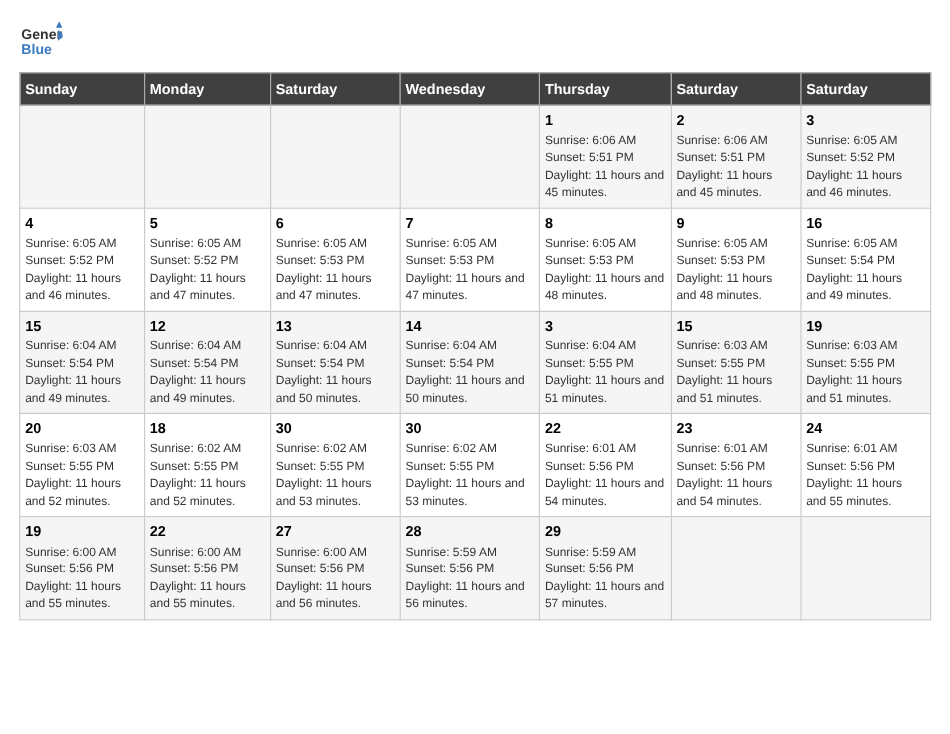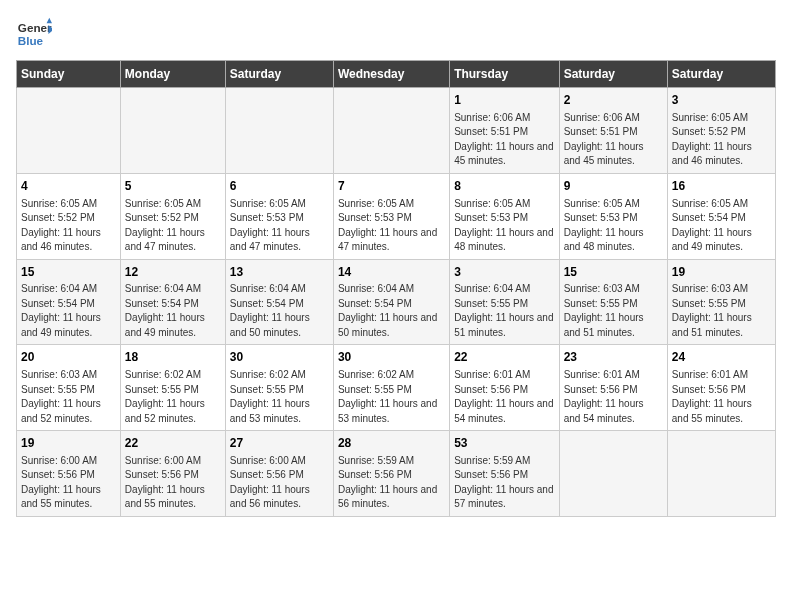--- a/index.html
+++ b/index.html
@@ -282,21 +282,21 @@
 Sunset: 5:56 PM
 Daylight: 11 hours and 56 minutes.</div>
         </td>
         <td>
           <span class="day-number">28</span>
           <div class="day-info" style="white-space: pre-line;">Sunrise: 5:59 AM
 Sunset: 5:56 PM
 Daylight: 11 hours and 56 minutes.</div>
         </td>
         <td>
-          <span class="day-number">53</span>
+          <span class="day-number">29</span>
           <div class="day-info" style="white-space: pre-line;">Sunrise: 5:59 AM
 Sunset: 5:56 PM
 Daylight: 11 hours and 57 minutes.</div>
         </td>
         <td></td>
         <td></td>
       </tr>
     </tbody>
 </table>
 

